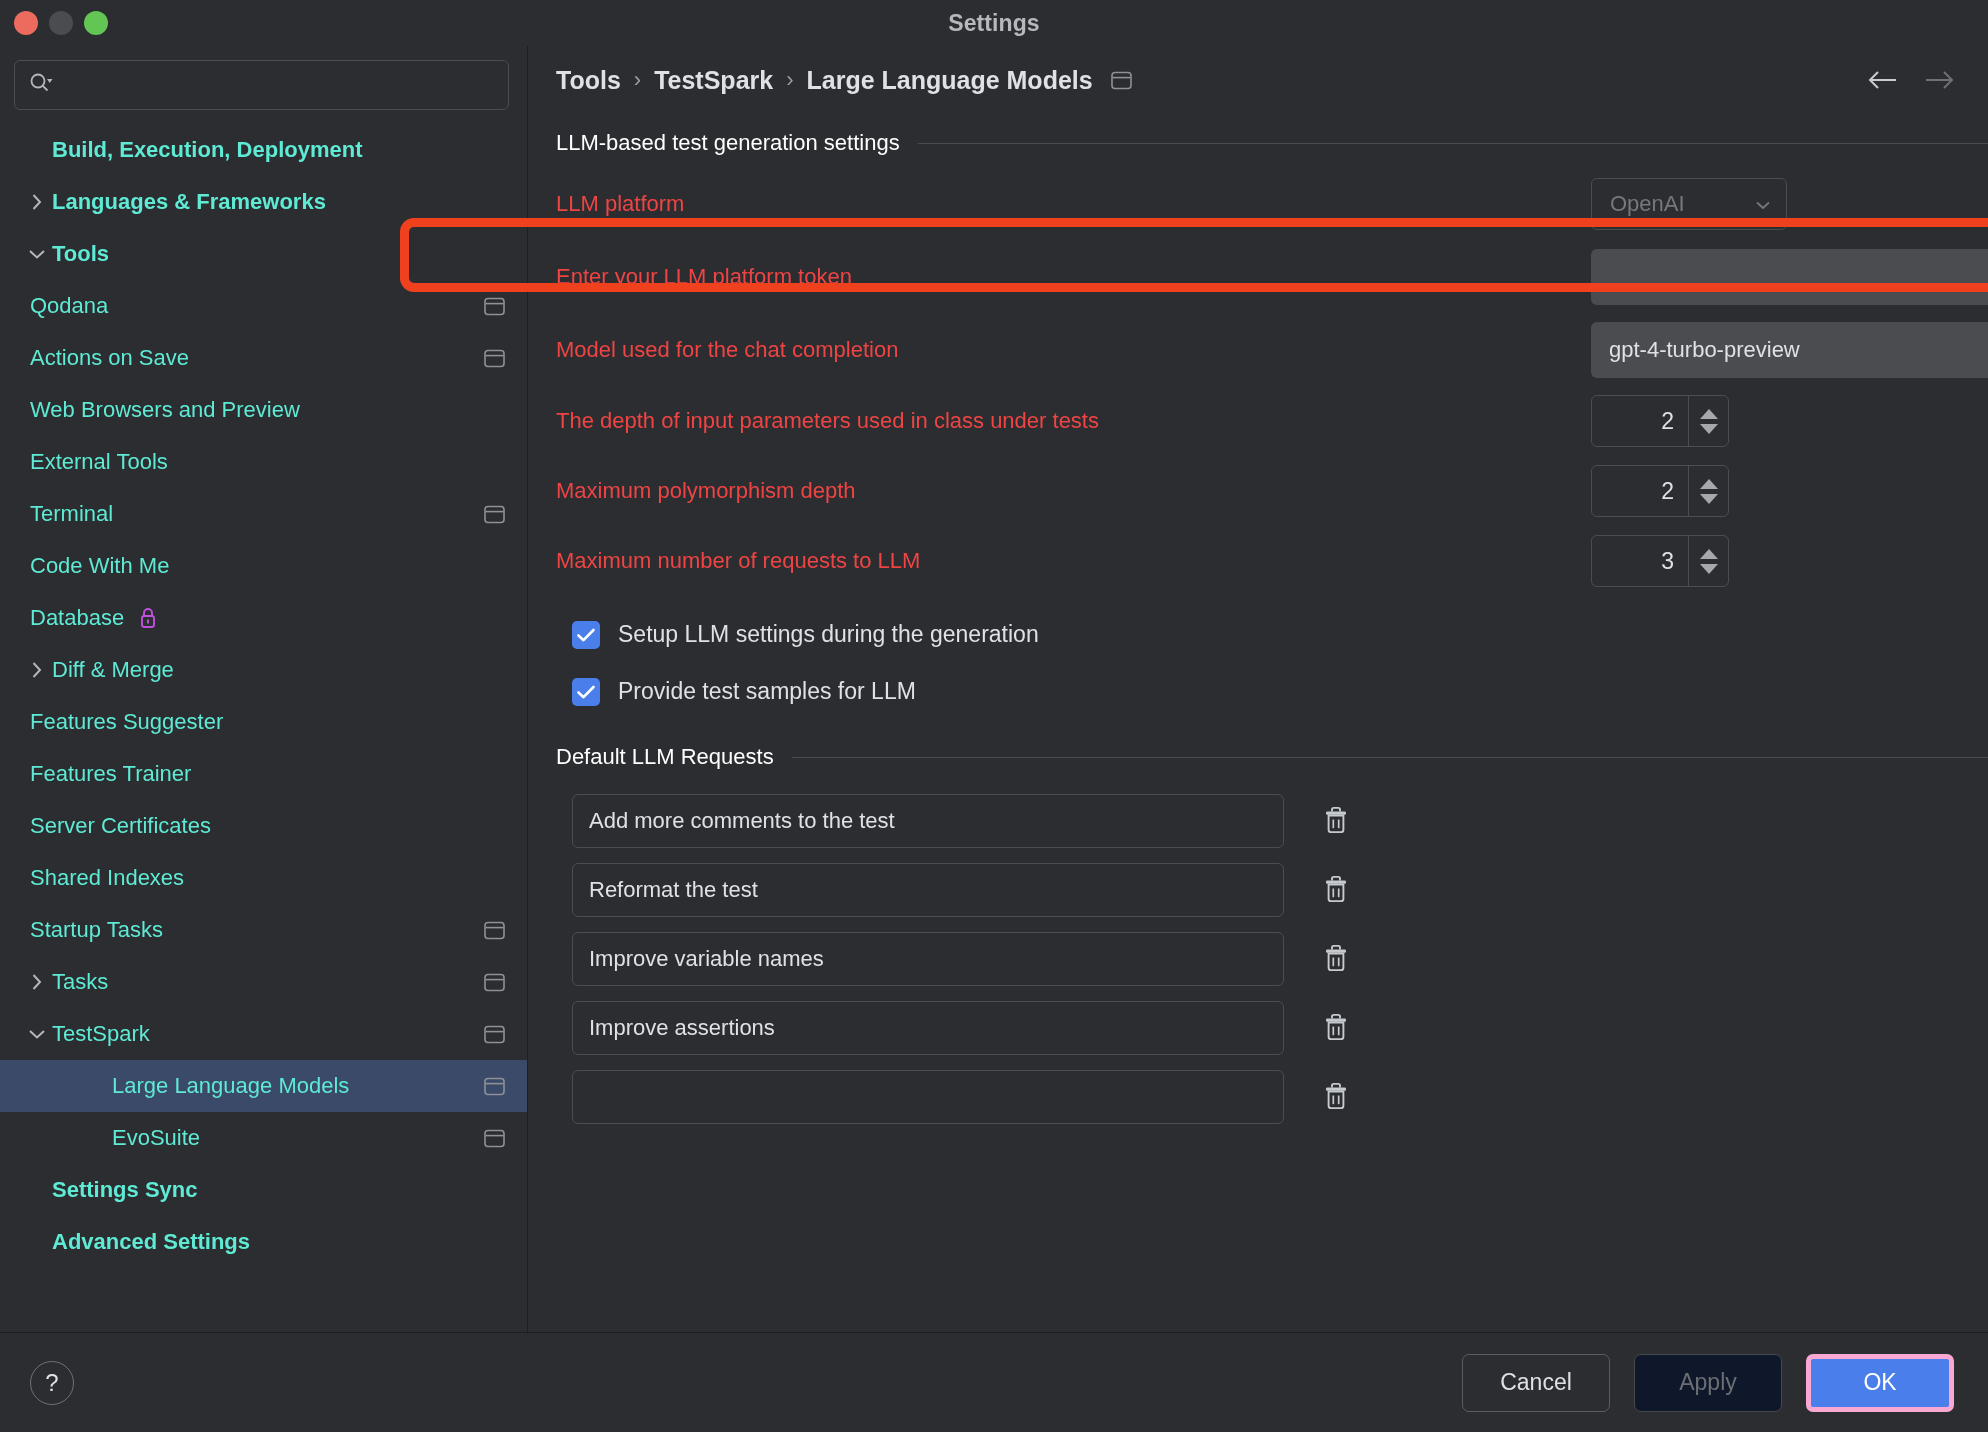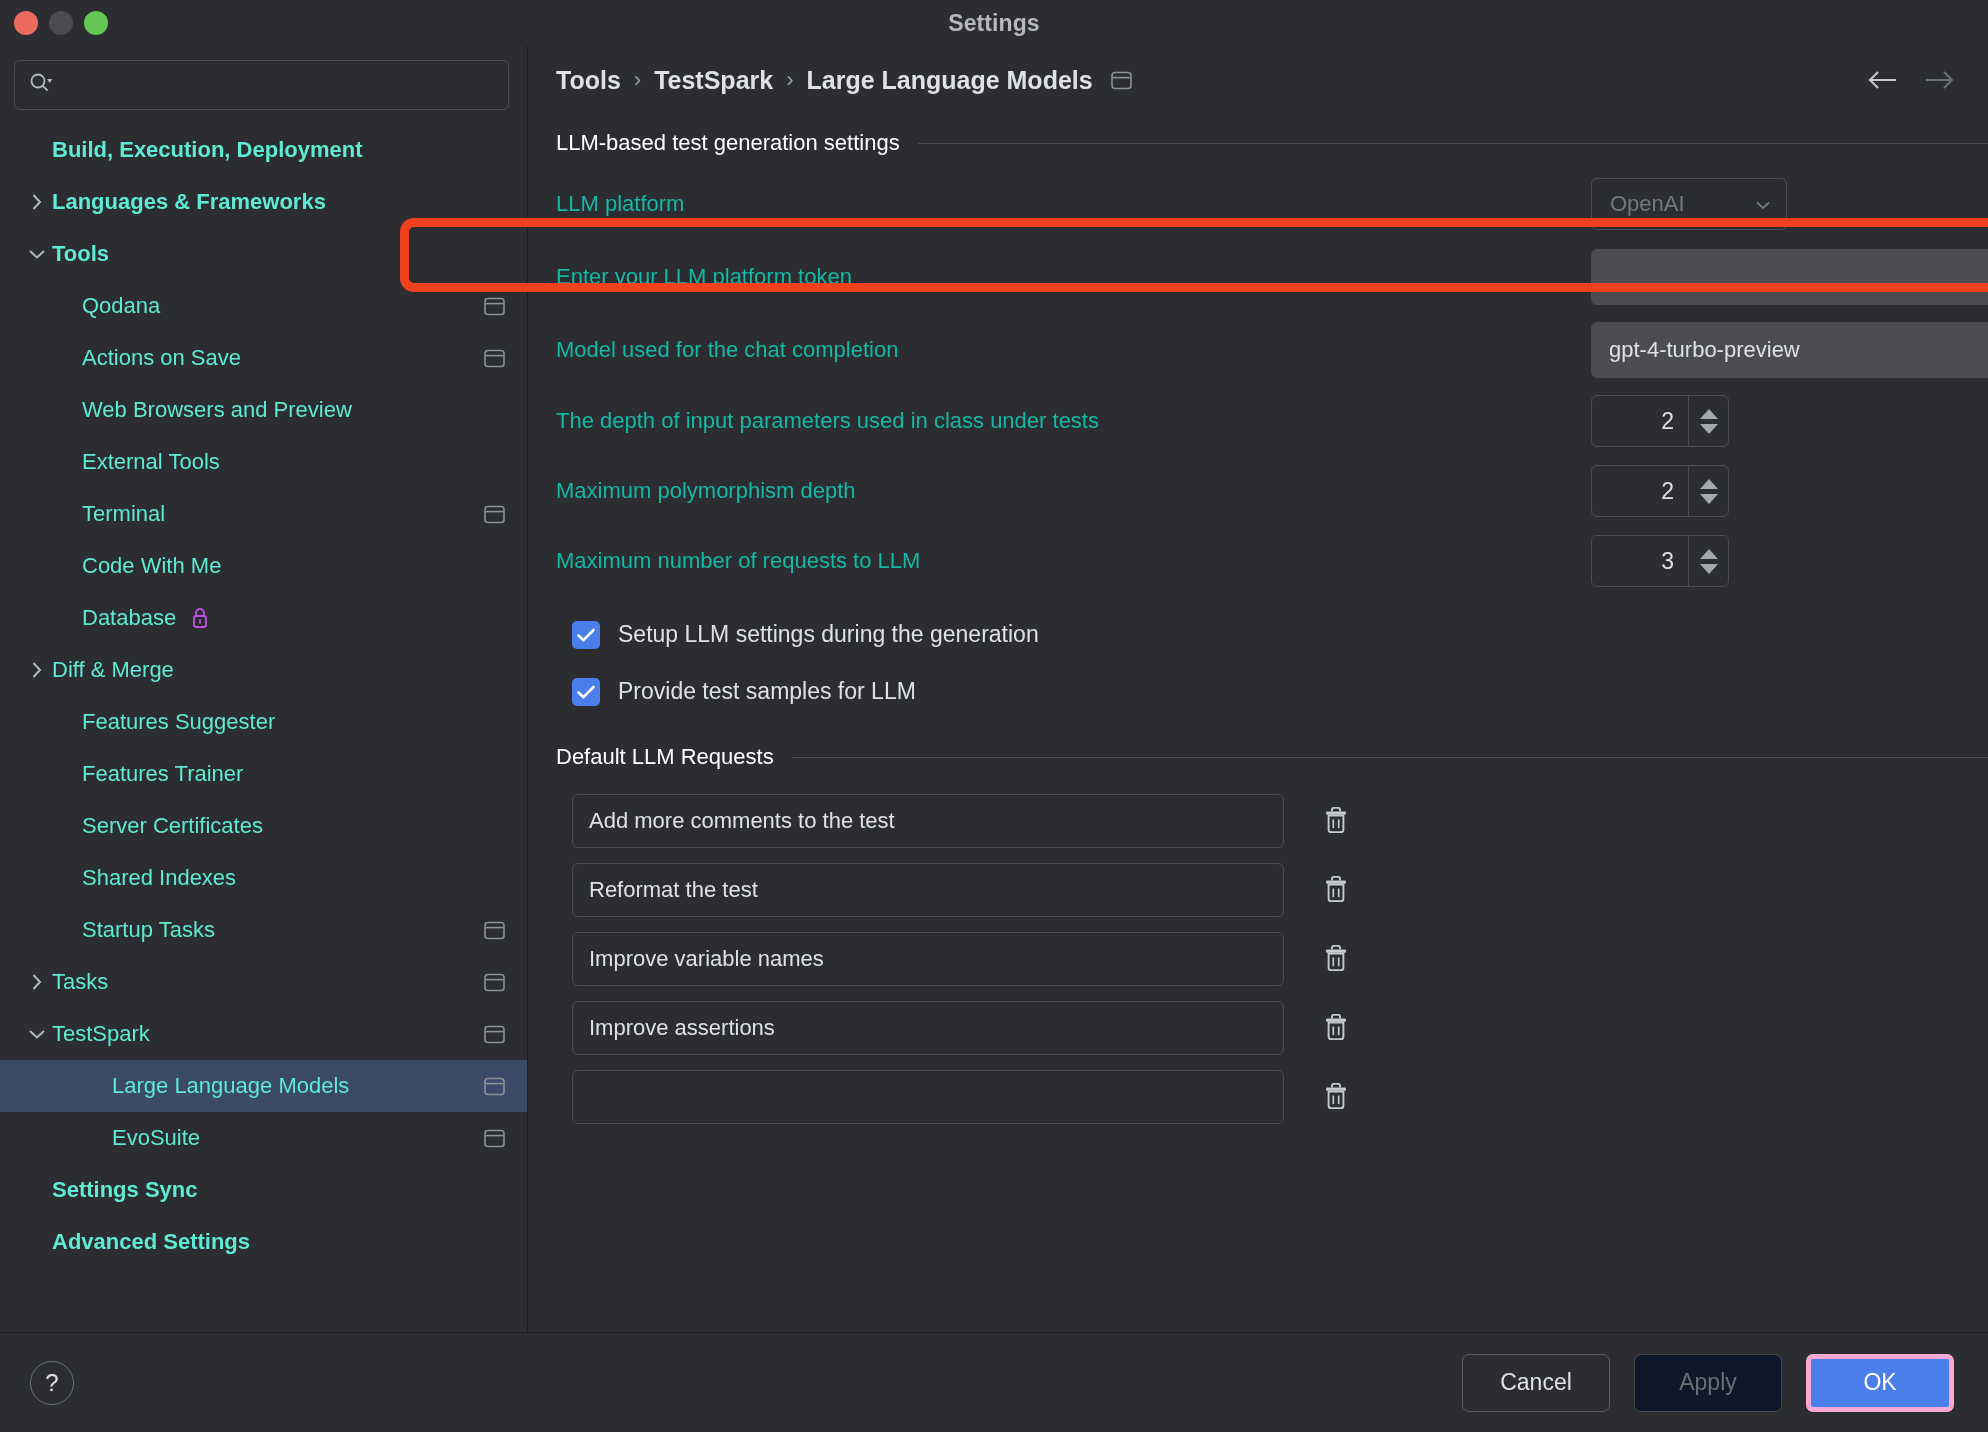--- a/index.html
+++ b/index.html
@@ -122,21 +122,21 @@
   .tree-badge {
     margin-left: auto;
     width: 21px; height: 19px;
     flex: 0 0 21px;
   }
   .lock-icon { margin-left: 14px; width: 20px; height: 24px; }
 
   
   .ind0 { padding-left: 22px; }
   .ind1 { padding-left: 22px; }
-  .ind2 { padding-left: 52px; }
+  .ind2 { }
   .ind3 { padding-left: 82px; }
 
   
   .main {
     flex: 1 1 auto;
     display: flex;
     flex-direction: column;
     min-width: 0;
     background: #2B2D30;
     position: relative;
@@ -196,21 +196,21 @@
     background: #4A4C50;
   }
 
   .form-row {
     display: flex;
     align-items: center;
     height: 70px;
   }
   .form-row .lbl {
     font-size: 22px;
-    color: #14b8a6;
+    color: #ef4444;
     white-space: nowrap;
   }
 
   
   .combo {
     width: 196px;
     height: 52px;
     border: 1px solid #4B4D51;
     border-radius: 6px;
     display: flex;

